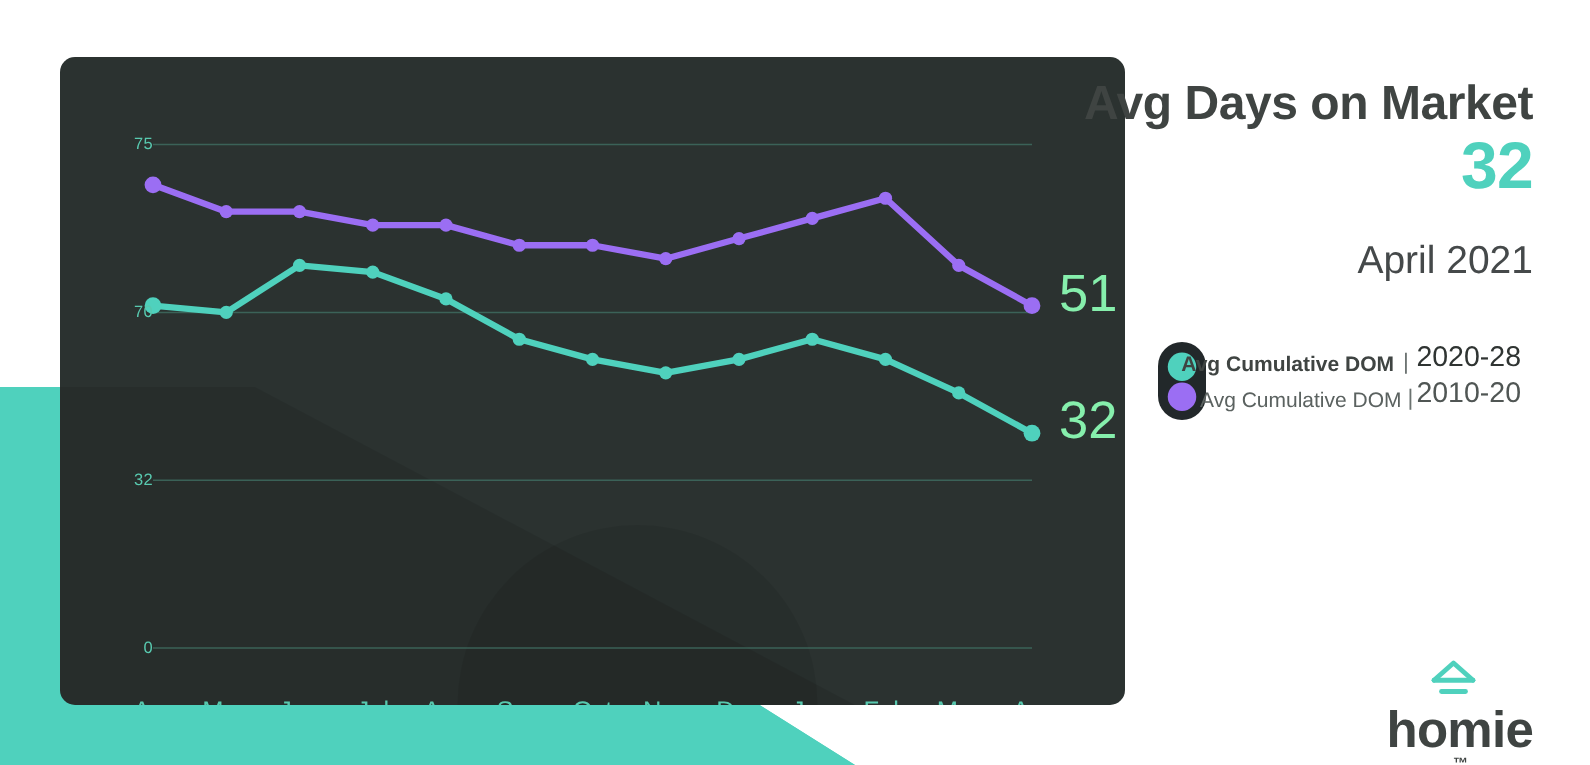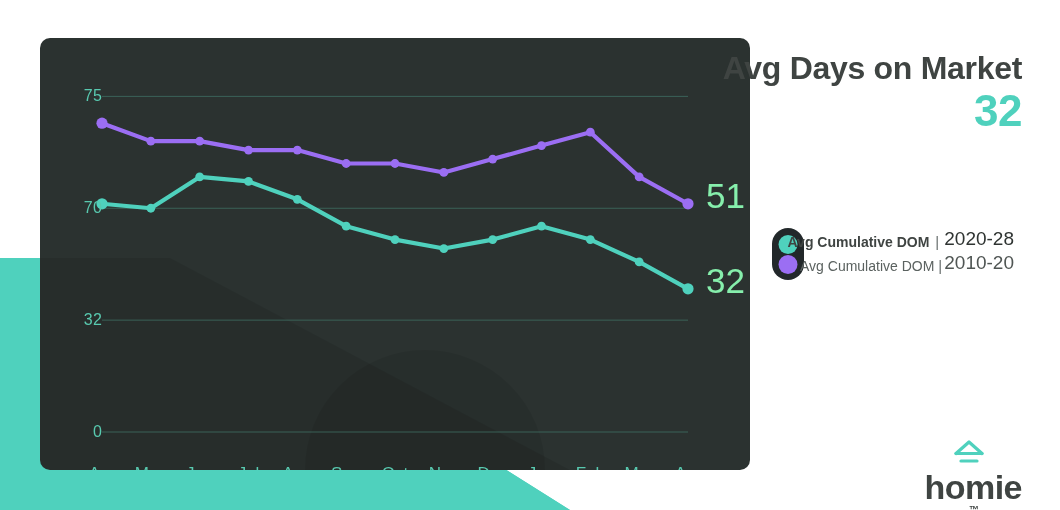--- a/index.html
+++ b/index.html
@@ -19,21 +19,21 @@
   .card{
     position:absolute;left:40px;top:38px;width:710px;height:432px;
     background:#2b3230;border-radius:10px;overflow:hidden;
   }
   .card-inner{position:absolute;inset:0;}
 
   .plot{position:absolute;left:0;top:0;width:710px;height:432px;}
 
   .ytick{
     position:absolute;right:0;transform:translateY(-50%);
-    color:#58c9af;font-size:16px;letter-spacing:.2px;text-align:right;
+    color:#58c9af;font-size:11px;letter-spacing:.2px;text-align:right;
     white-space:nowrap;
   }
   .ytick-wrap{position:absolute;left:0px;width:62px;}
 
   .xtick{
     position:absolute;top:426px;transform:translateX(-50%);
     color:#58c9af;font-size:17px;white-space:nowrap;
   }
 
   .endlabel{
@@ -173,20 +173,21 @@
         </div>
 
       <div class="endlabel" id="endlab-purple" style="left: 666px; top: 157.775px;">51</div>
       <div class="endlabel" id="endlab-teal" style="left: 666px; top: 242.8px;">32</div>
     </div>
   </div>
 
   <div class="panel">
     <div class="panel-title">Avg Days on Market</div>
     <div class="panel-value">32</div>
+    <div class="panel-date">April 2021</div>
 
     <div class="legend">
       <div class="legend-pill">
         <span class="legend-dot d0"></span>
         <span class="legend-dot d1"></span>
       </div>
       <div class="legend-row r0">
         <span class="legend-name">Avg Cumulative DOM</span>
         <span class="legend-sep">|</span>
         <span class="legend-year">2020-28</span>

